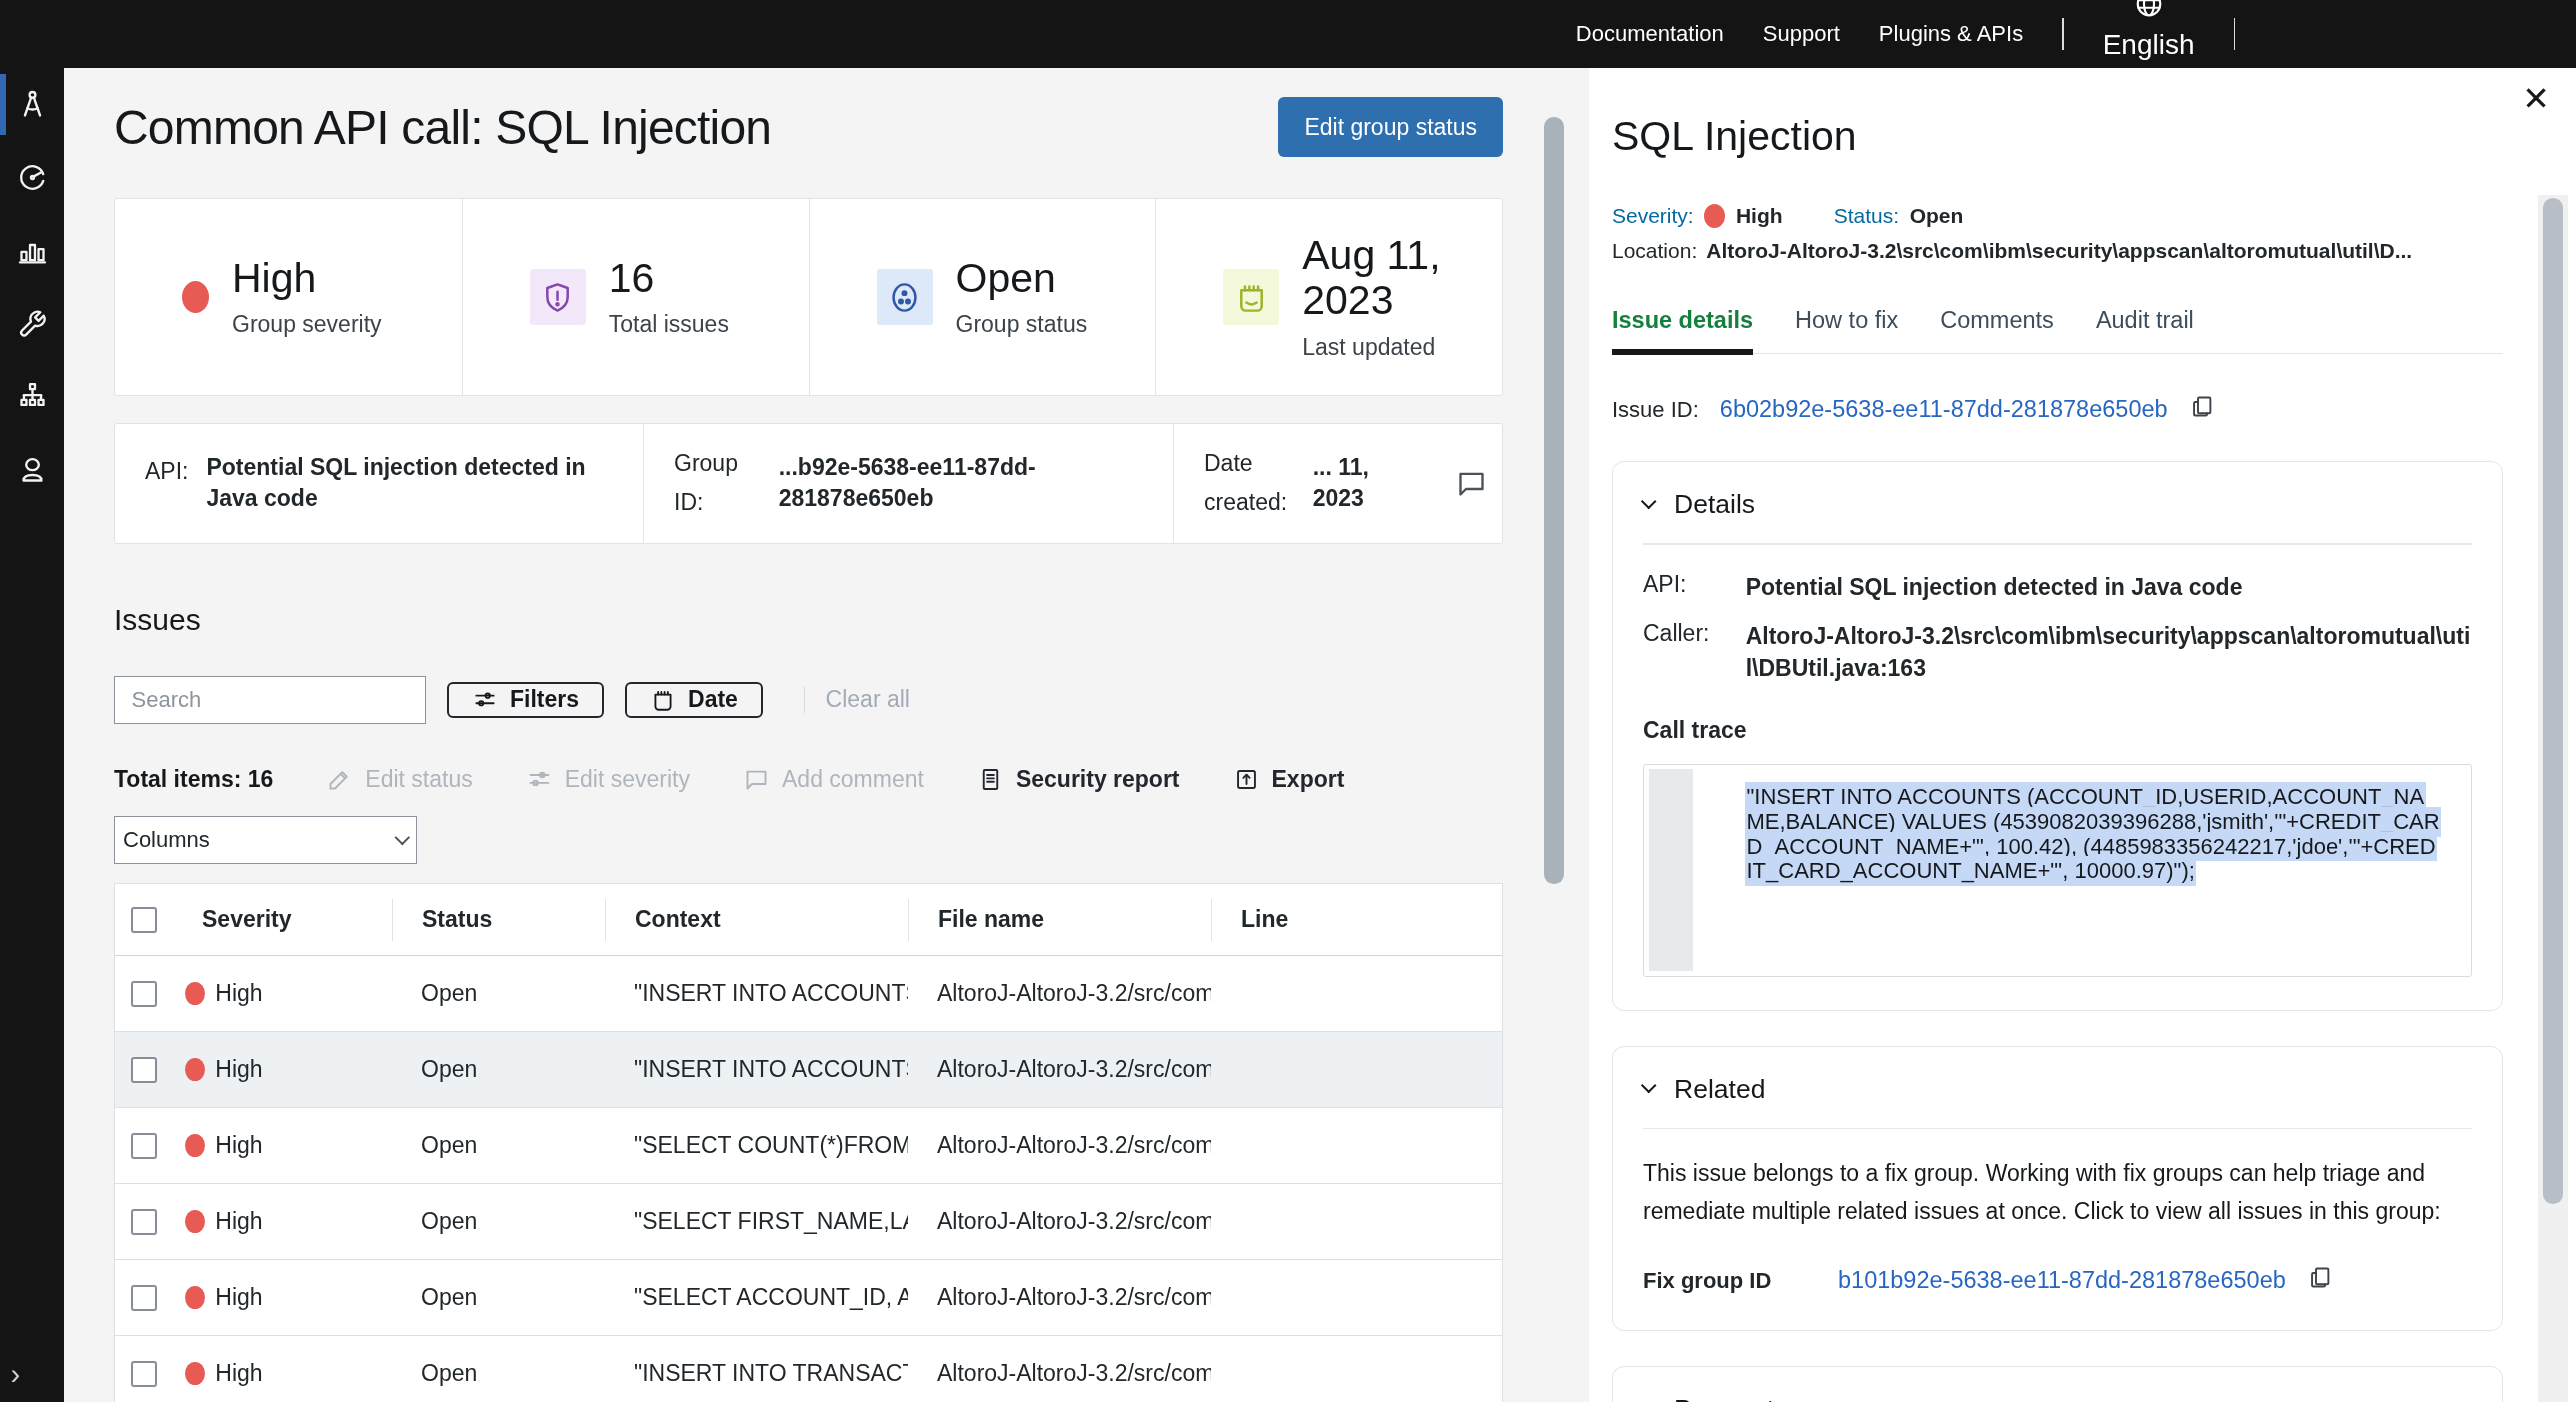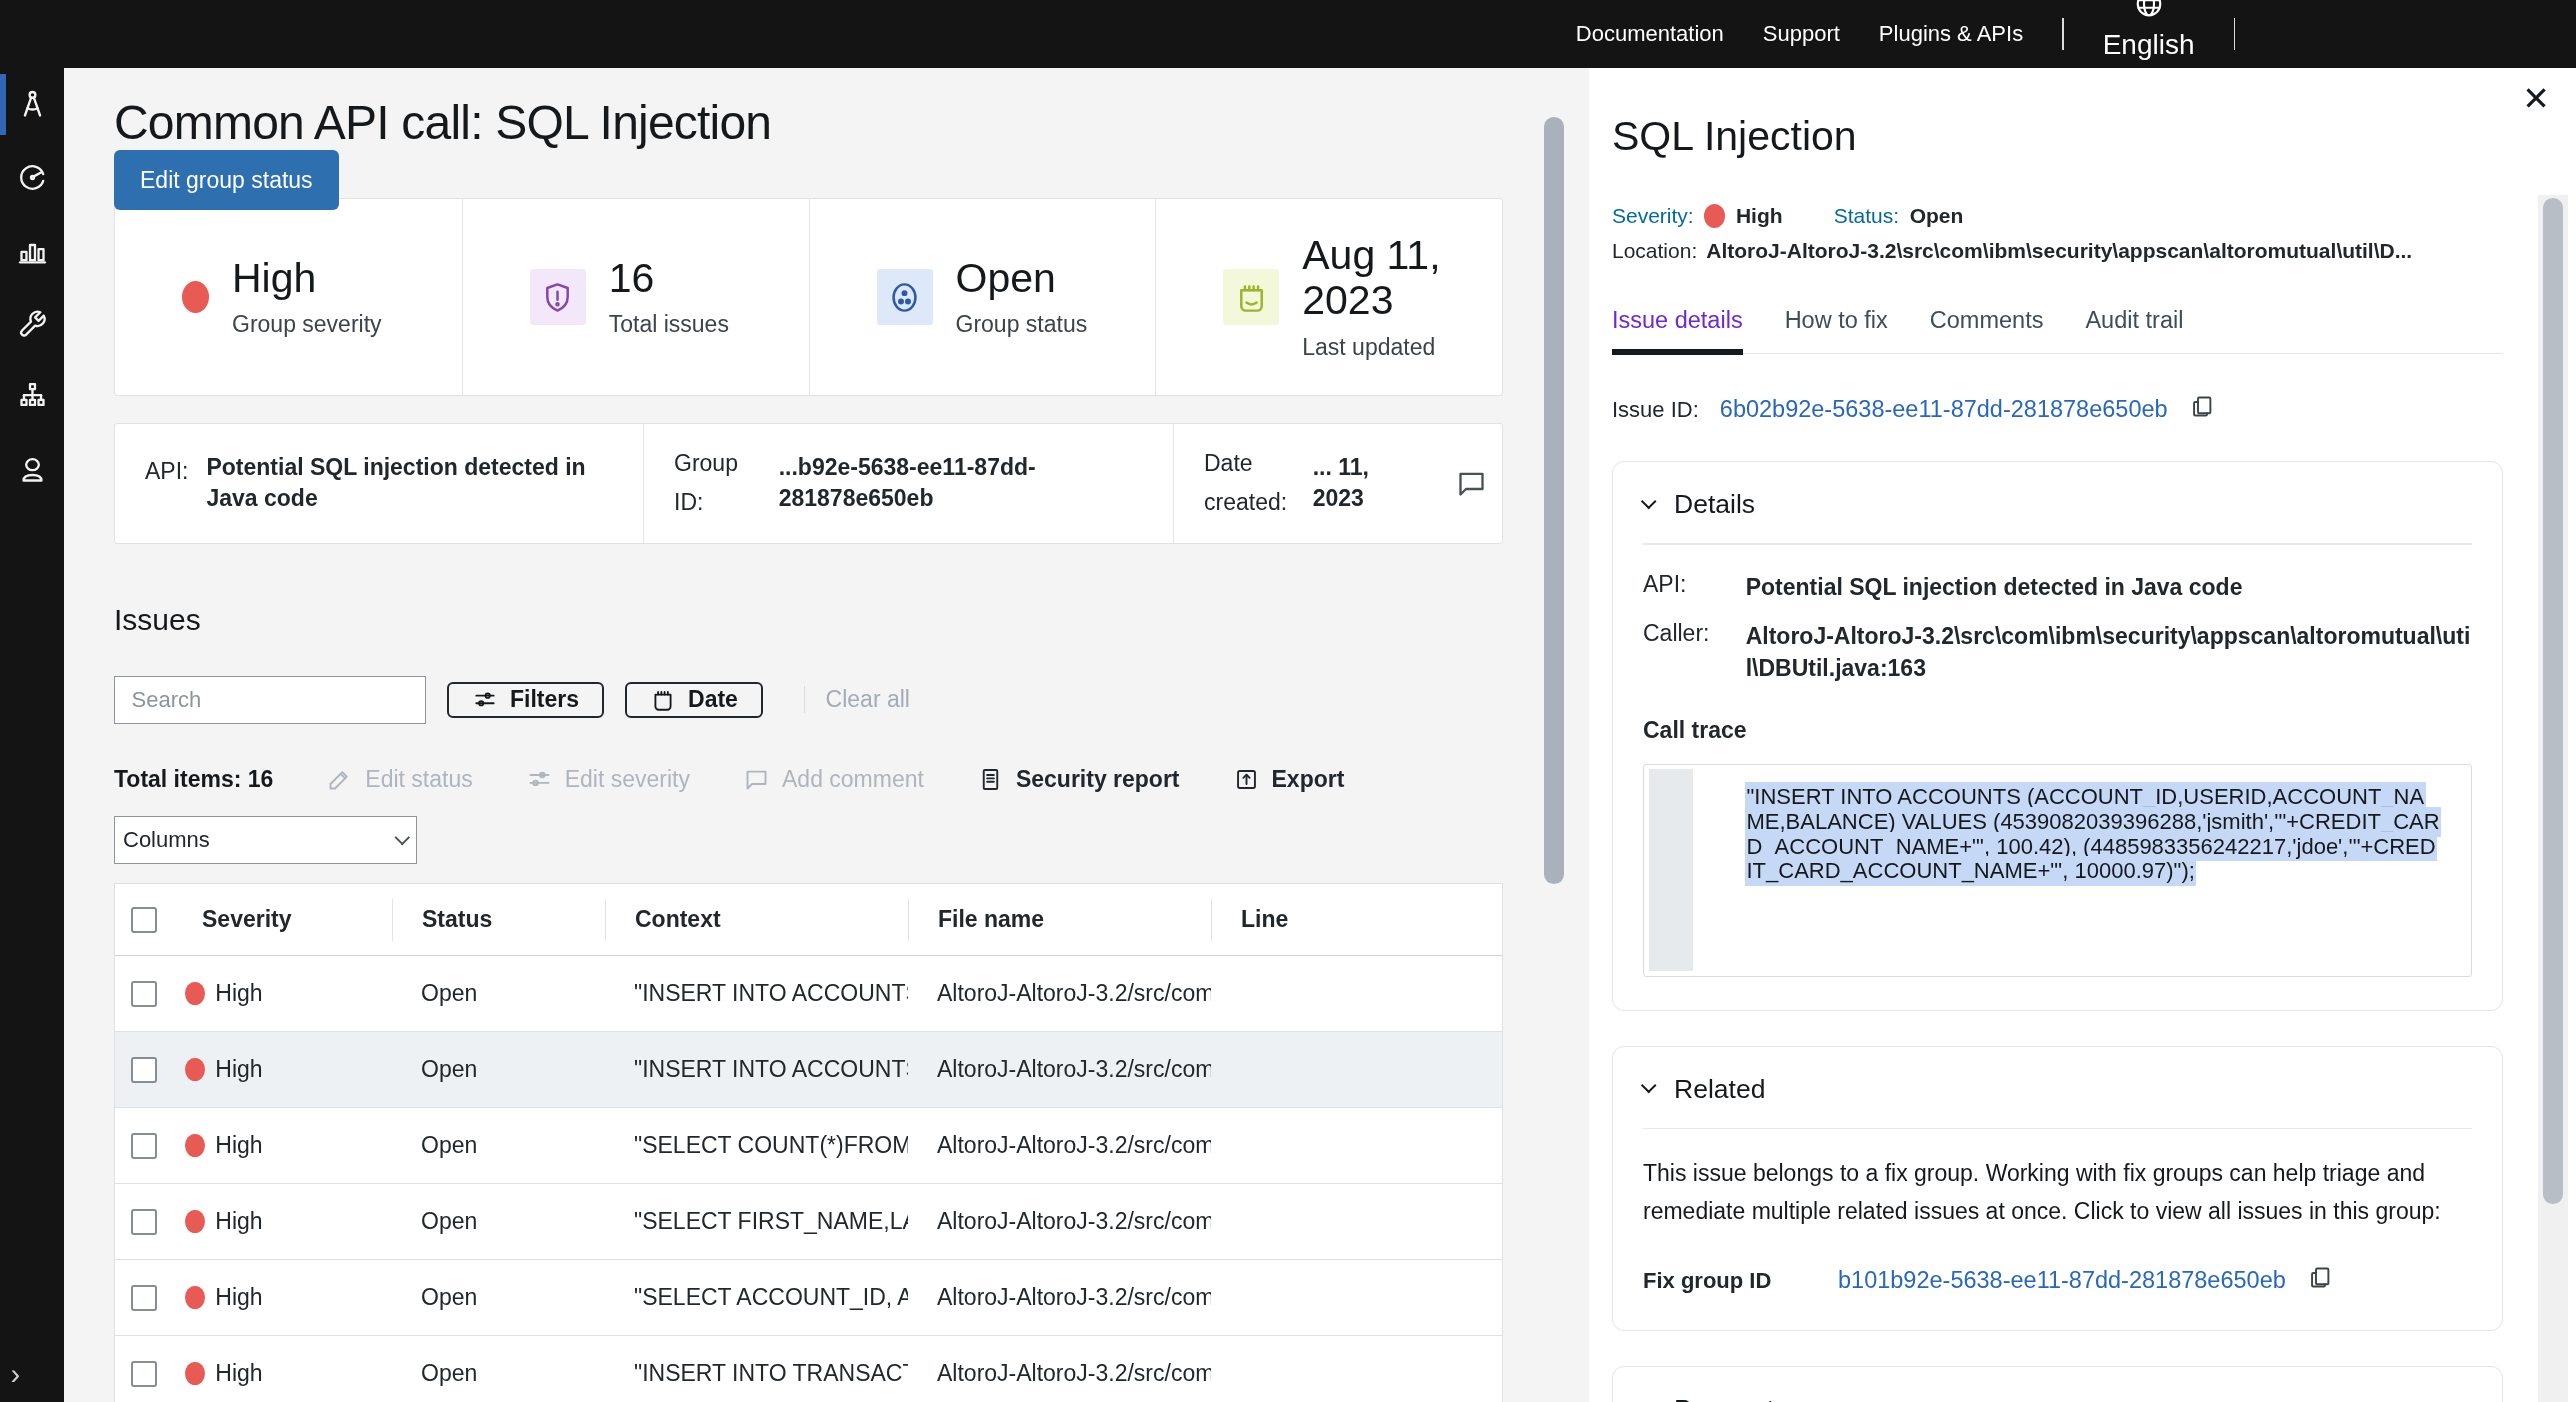--- a/index.html
+++ b/index.html
@@ -20,21 +20,21 @@
   .sidebar { position:absolute; left:0; top:68px; width:64px; height:1334px; background:#141414; }
   .side-item { position:relative; width:64px; height:73px; display:flex; align-items:center; justify-content:center; color:#f2f2f2; }
   .side-item svg { width:33px; height:33px; }
   .side-item.active::before { content:""; position:absolute; left:0; top:6px; width:6px; height:61px; background:#3168b1; }
   .side-expand { position:absolute; left:10.6px; bottom:10.6px; color:#cdd2d8; font-size:29px; }
 
   
   .main { position:absolute; left:64px; top:68px; width:1526px; height:1334px; background:#f4f4f4;
           padding:27px 0 0 50px; overflow:hidden; }
   .content { width:1389px; }
-  .title-row { display:flex; justify-content:space-between; align-items:flex-start; height:64px;flex-direction:column; }
+  .title-row { display:flex; justify-content:space-between; align-items:center; height:64px; }
   .page-title { font-size:48px; font-weight:400; color:#16191c; letter-spacing:-0.8px; }
   .btn-primary { background:#2e6fb0; color:#fff; border:none; border-radius:6px; font-size:23px;
                  padding:16.6px 26px; cursor:pointer; font-family:inherit; }
 
   .cards { margin-top:39px; background:#fff; border:1.5px solid #e2e2e2; border-radius:3px;
            display:grid; grid-template-columns:1fr 1fr 1fr 1fr; height:198px; }
   .card { display:flex; align-items:center; gap:23px; padding-left:67px; }
   .card + .card { border-left:1.5px solid #e4e4e4; }
   .card .tile { width:56px; height:56px; border-radius:3px; display:flex; align-items:center; justify-content:center; flex:0 0 auto; }
   .card .tile svg { width:35px; height:35px; }
@@ -107,21 +107,21 @@
   .meta-row { margin-top:44px; display:flex; align-items:center; gap:10.6px; font-size:21px; flex-wrap:wrap; }
   .meta-row .mlbl { color:#0369a1; }
   .meta-row .mval { font-weight:bold; }
   .meta-gap { width:30px; }
   .mini-dot { width:21px; height:24px; border-radius:50%; background:#e85a54; }
   .loc-row { margin-top:10.6px; font-size:21px; display:flex; gap:9px; }
   .loc-row .mval { font-weight:bold; }
 
   .tabs { margin-top:44px; display:flex; gap:42px; border-bottom:1.5px solid #e4e4e4; }
   .tab { font-size:23.5px; color:#3d4d5c; padding-bottom:19.7px; position:relative; cursor:pointer; }
-  .tab.active { color:#6d28d9; font-weight:normal; }
+  .tab.active { color:#15803d; font-weight:bold; }
   .tab.active::after { content:""; position:absolute; left:0; right:0; bottom:-1.5px; height:5.3px; background:#16191c; }
 
   .issueid-row { margin-top:39px; display:flex; align-items:center; gap:21px; font-size:22px; }
   .link { color:#2867c0; font-size:23.5px; cursor:pointer; }
   .copy-icon { color:#3c434a; cursor:pointer; } .copy-icon svg { width:27px; height:27px; }
 
   .pcard { margin-top:35px; border:1.5px solid #e1e4e8; border-radius:12px; padding:27px 30px 33px 30px; }
   .pcard-head { display:flex; align-items:center; gap:19.7px; font-size:26.5px; font-weight:500; color:#16191c; }
   .pcard-head .chev3 { width:11.4px; height:11.4px; border-right:2.3px solid #16191c; border-bottom:2.3px solid #16191c;
                        transform:rotate(45deg); margin-top:-6px; cursor:pointer; }

